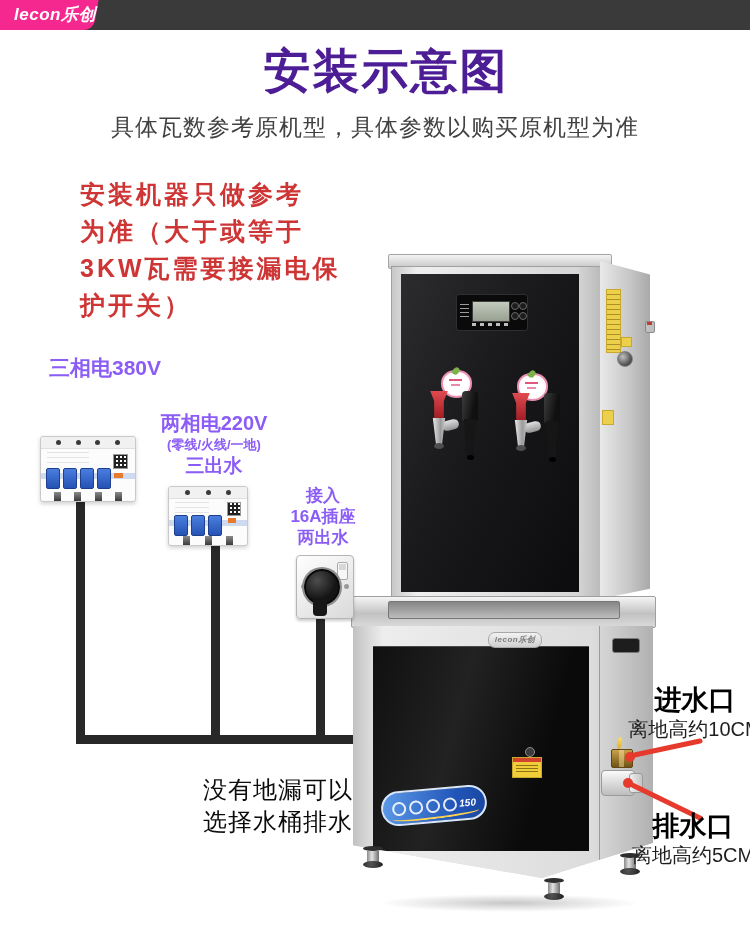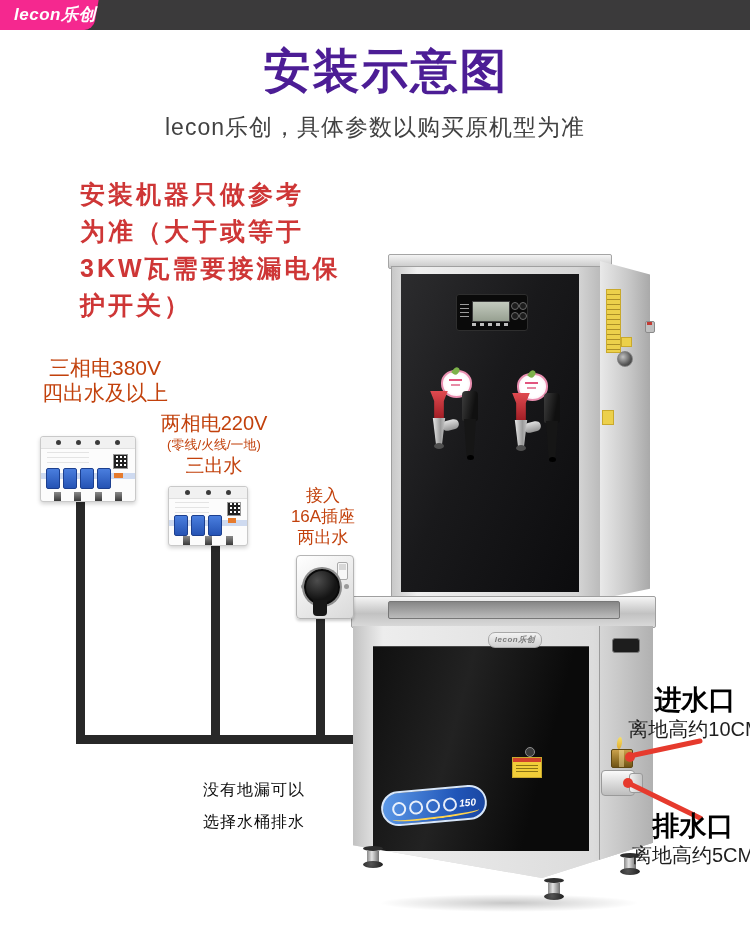--- a/index.html
+++ b/index.html
@@ -19,21 +19,21 @@
           font-size:15px;letter-spacing:3.5px;}
 
   
   .title{left:0;top:40px;width:700px;font-size:47px;font-weight:900;color:#4c1d95;
          letter-spacing:2px;margin-left:36px;}
   .subtitle{left:0;top:112px;width:750px;font-size:23px;color:#414141;letter-spacing:1px;}
   .warning{left:80px;top:176px;width:316px;font-size:25px;font-weight:800;color:#ce3636;
            line-height:37px;letter-spacing:3px;}
 
   
-  .pg{color:#c2410c;font-weight:400;}
+  .pg{color:#8b5cf6;font-weight:700;}
   .pg-a{left:20px;top:355px;width:170px;}
   .pg-a .t1{font-size:21px;line-height:25px;}
   .pg-a .t2{font-size:15px;line-height:21px;}
   .pg-a .t3{font-size:21px;line-height:26px;}
   .pg-b{left:136px;top:411px;width:156px;}
   .pg-b .t1{font-size:20px;line-height:24px;}
   .pg-b .t2{font-size:13px;line-height:19px;}
   .pg-b .t3{font-size:19px;line-height:24px;}
   .pg-c{left:279px;top:485px;width:88px;}
   .pg-c div{font-size:17px;line-height:21px;}
@@ -175,42 +175,41 @@
   .drain-main{left:601px;top:770px;width:32px;height:24px;border:1px solid #9a9a9a;border-radius:4px;
               background:linear-gradient(#fafafa,#bdbdbd);}
   .drain-cap{left:629px;top:773px;width:12px;height:18px;border:1px solid #9a9a9a;border-radius:3px;
              background:linear-gradient(90deg,#f0f0f0,#c4c4c4);}
   .arrow-line{height:5px;border-radius:3px;transform-origin:0 50%;}
   .arrow-dot{width:10px;height:10px;border-radius:50%;}
 
   
   .co-title{font-size:27px;font-weight:800;color:#000;}
   .co-detail{font-size:20px;color:#1f1f1f;}
-  .tip{left:203px;top:774px;width:200px;font-size:16px;color:#0c0c0c;line-height:32px;letter-spacing:1px;}
+  .tip{left:203px;top:774px;width:200px;font-size:24px;color:#0c0c0c;line-height:32px;letter-spacing:1px;}
 </style>
 </head>
 <body>
 
 <div id="stage">
 
   <div class="abs topbar">
     <div class="abs logo-chip"></div>
     <div class="abs logo-text">lecon乐创</div>
   </div>
 
   <div class="abs title center">安装示意图</div>
-  <div class="abs subtitle center">lecon乐创，具体参数以购买原机型为准</div>
+  <div class="abs subtitle center">具体瓦数参考原机型，具体参数以购买原机型为准</div>
   <div class="abs warning prewrap">安装机器只做参考
 为准（大于或等于
 3KW瓦需要接漏电保
 护开关）</div>
 
   <div class="abs pg pg-a center">
     <div class="t1">三相电380V</div>
-    <div class="t3">四出水及以上</div>
   </div>
   <div class="abs pg pg-b center">
     <div class="t1">两相电220V</div>
     <div class="t2">(零线/火线/一地)</div>
     <div class="t3">三出水</div>
   </div>
   <div class="abs pg pg-c center">
     <div>接入</div>
     <div>16A插座</div>
     <div>两出水</div>

